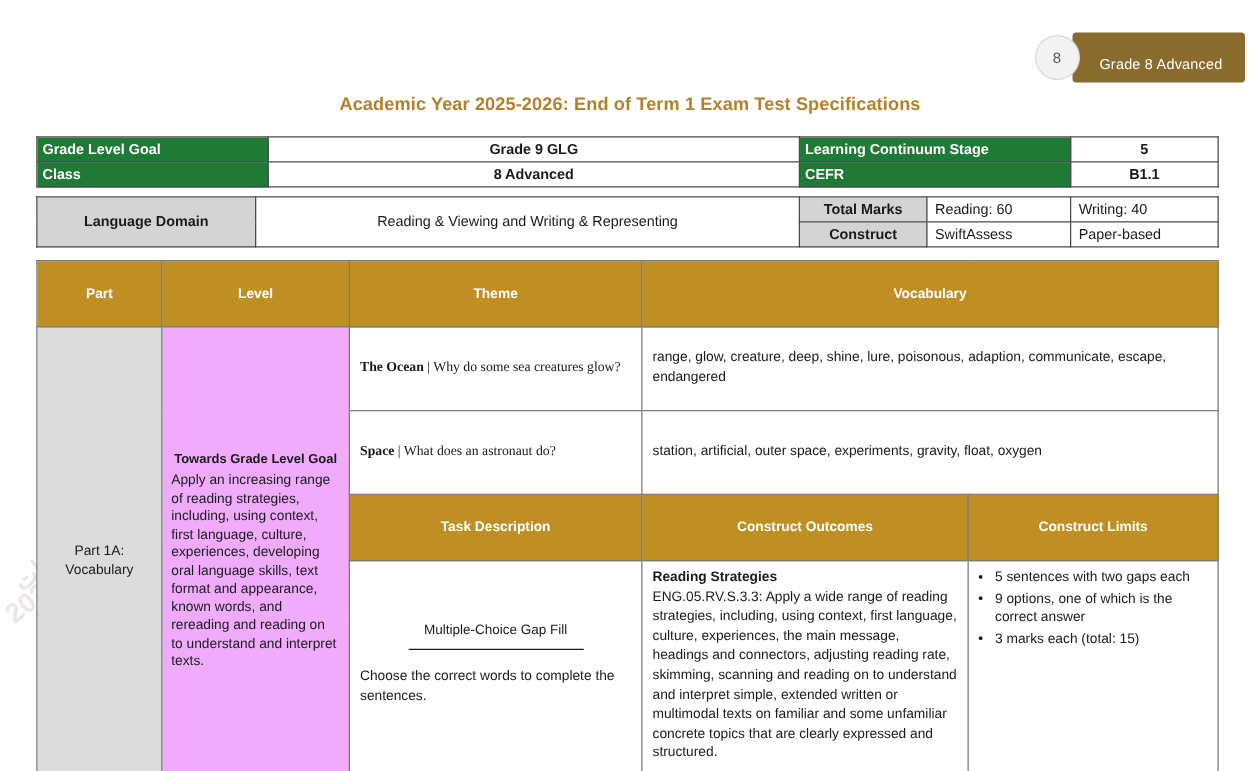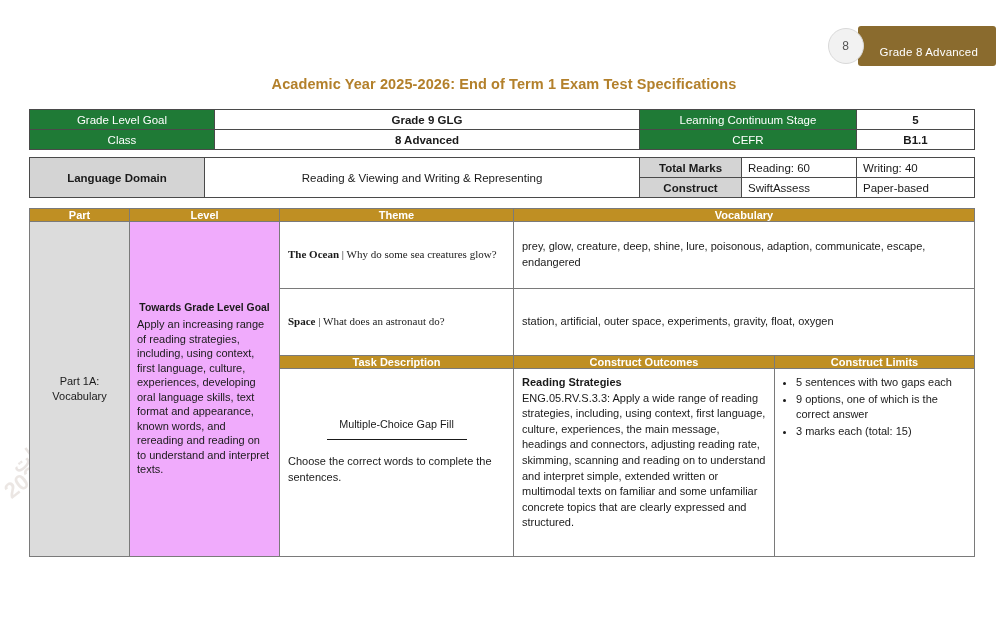--- a/index.html
+++ b/index.html
@@ -157,22 +157,21 @@
   table.info td {
     border: 1px solid #4a4a4a;
     height: 17px;
     font-size: 11.5px;
     padding: 1px 4px;
     vertical-align: middle;
   }
   .green-head {
     background: #1f7a36;
     color: #ffffff;
-    font-weight: normal;
-    text-align: center;
+    font-weight: bold;
   }
   .ctr {
     text-align: center;
     font-weight: bold;
   }
   .gray-head {
     background: #d4d4d4;
     font-weight: bold;
     text-align: center;
   }
@@ -202,21 +201,21 @@
     vertical-align: top;
     font-size: 11px;
     padding: 6px 8px;
   }
   .gold-head {
     background: #bf8f23;
     color: #ffffff;
     font-weight: bold;
     text-align: center;
     font-size: 11.5px;
-    padding: 0 4px !important;
+    padding: 20px 4px !important;
     height: 12px;
   }
   .part-cell {
     background: #dcdcdc;
     text-align: center;
     vertical-align: middle !important;
     font-size: 11px;
     line-height: 1.35;
   }
   .level-cell {
@@ -373,21 +372,21 @@
         </td>
         <td class="level-cell" rowspan="4">
           <b>Towards Grade Level Goal</b>
           <span>Apply an increasing range of reading strategies, including, using context, first language, culture, experiences, developing oral language skills, text format and appearance, known words, and rereading and reading on to understand and interpret texts.</span>
         </td>
         <td class="theme-cell" style="height:54px;">
           <b>The Ocean</b>
           <span> | </span>
           <span>Why do some sea creatures glow?</span>
         </td>
-        <td class="vocab-cell" colspan="2">prey, glow, creature, deep, shine, lure, poisonous, adaption, communicate, escape, endangered</td>
+        <td class="vocab-cell" colspan="2">range, glow, creature, deep, shine, lure, poisonous, adaption, communicate, escape, endangered</td>
       </tr>
 
       <tr>
         <td class="theme-cell" style="height:54px;">
           <b>Space</b>
           <span> | </span>
           <span>What does an astronaut do?</span>
         </td>
         <td class="vocab-cell" colspan="2">station, artificial, outer space, experiments, gravity, float, oxygen</td>
       </tr>

